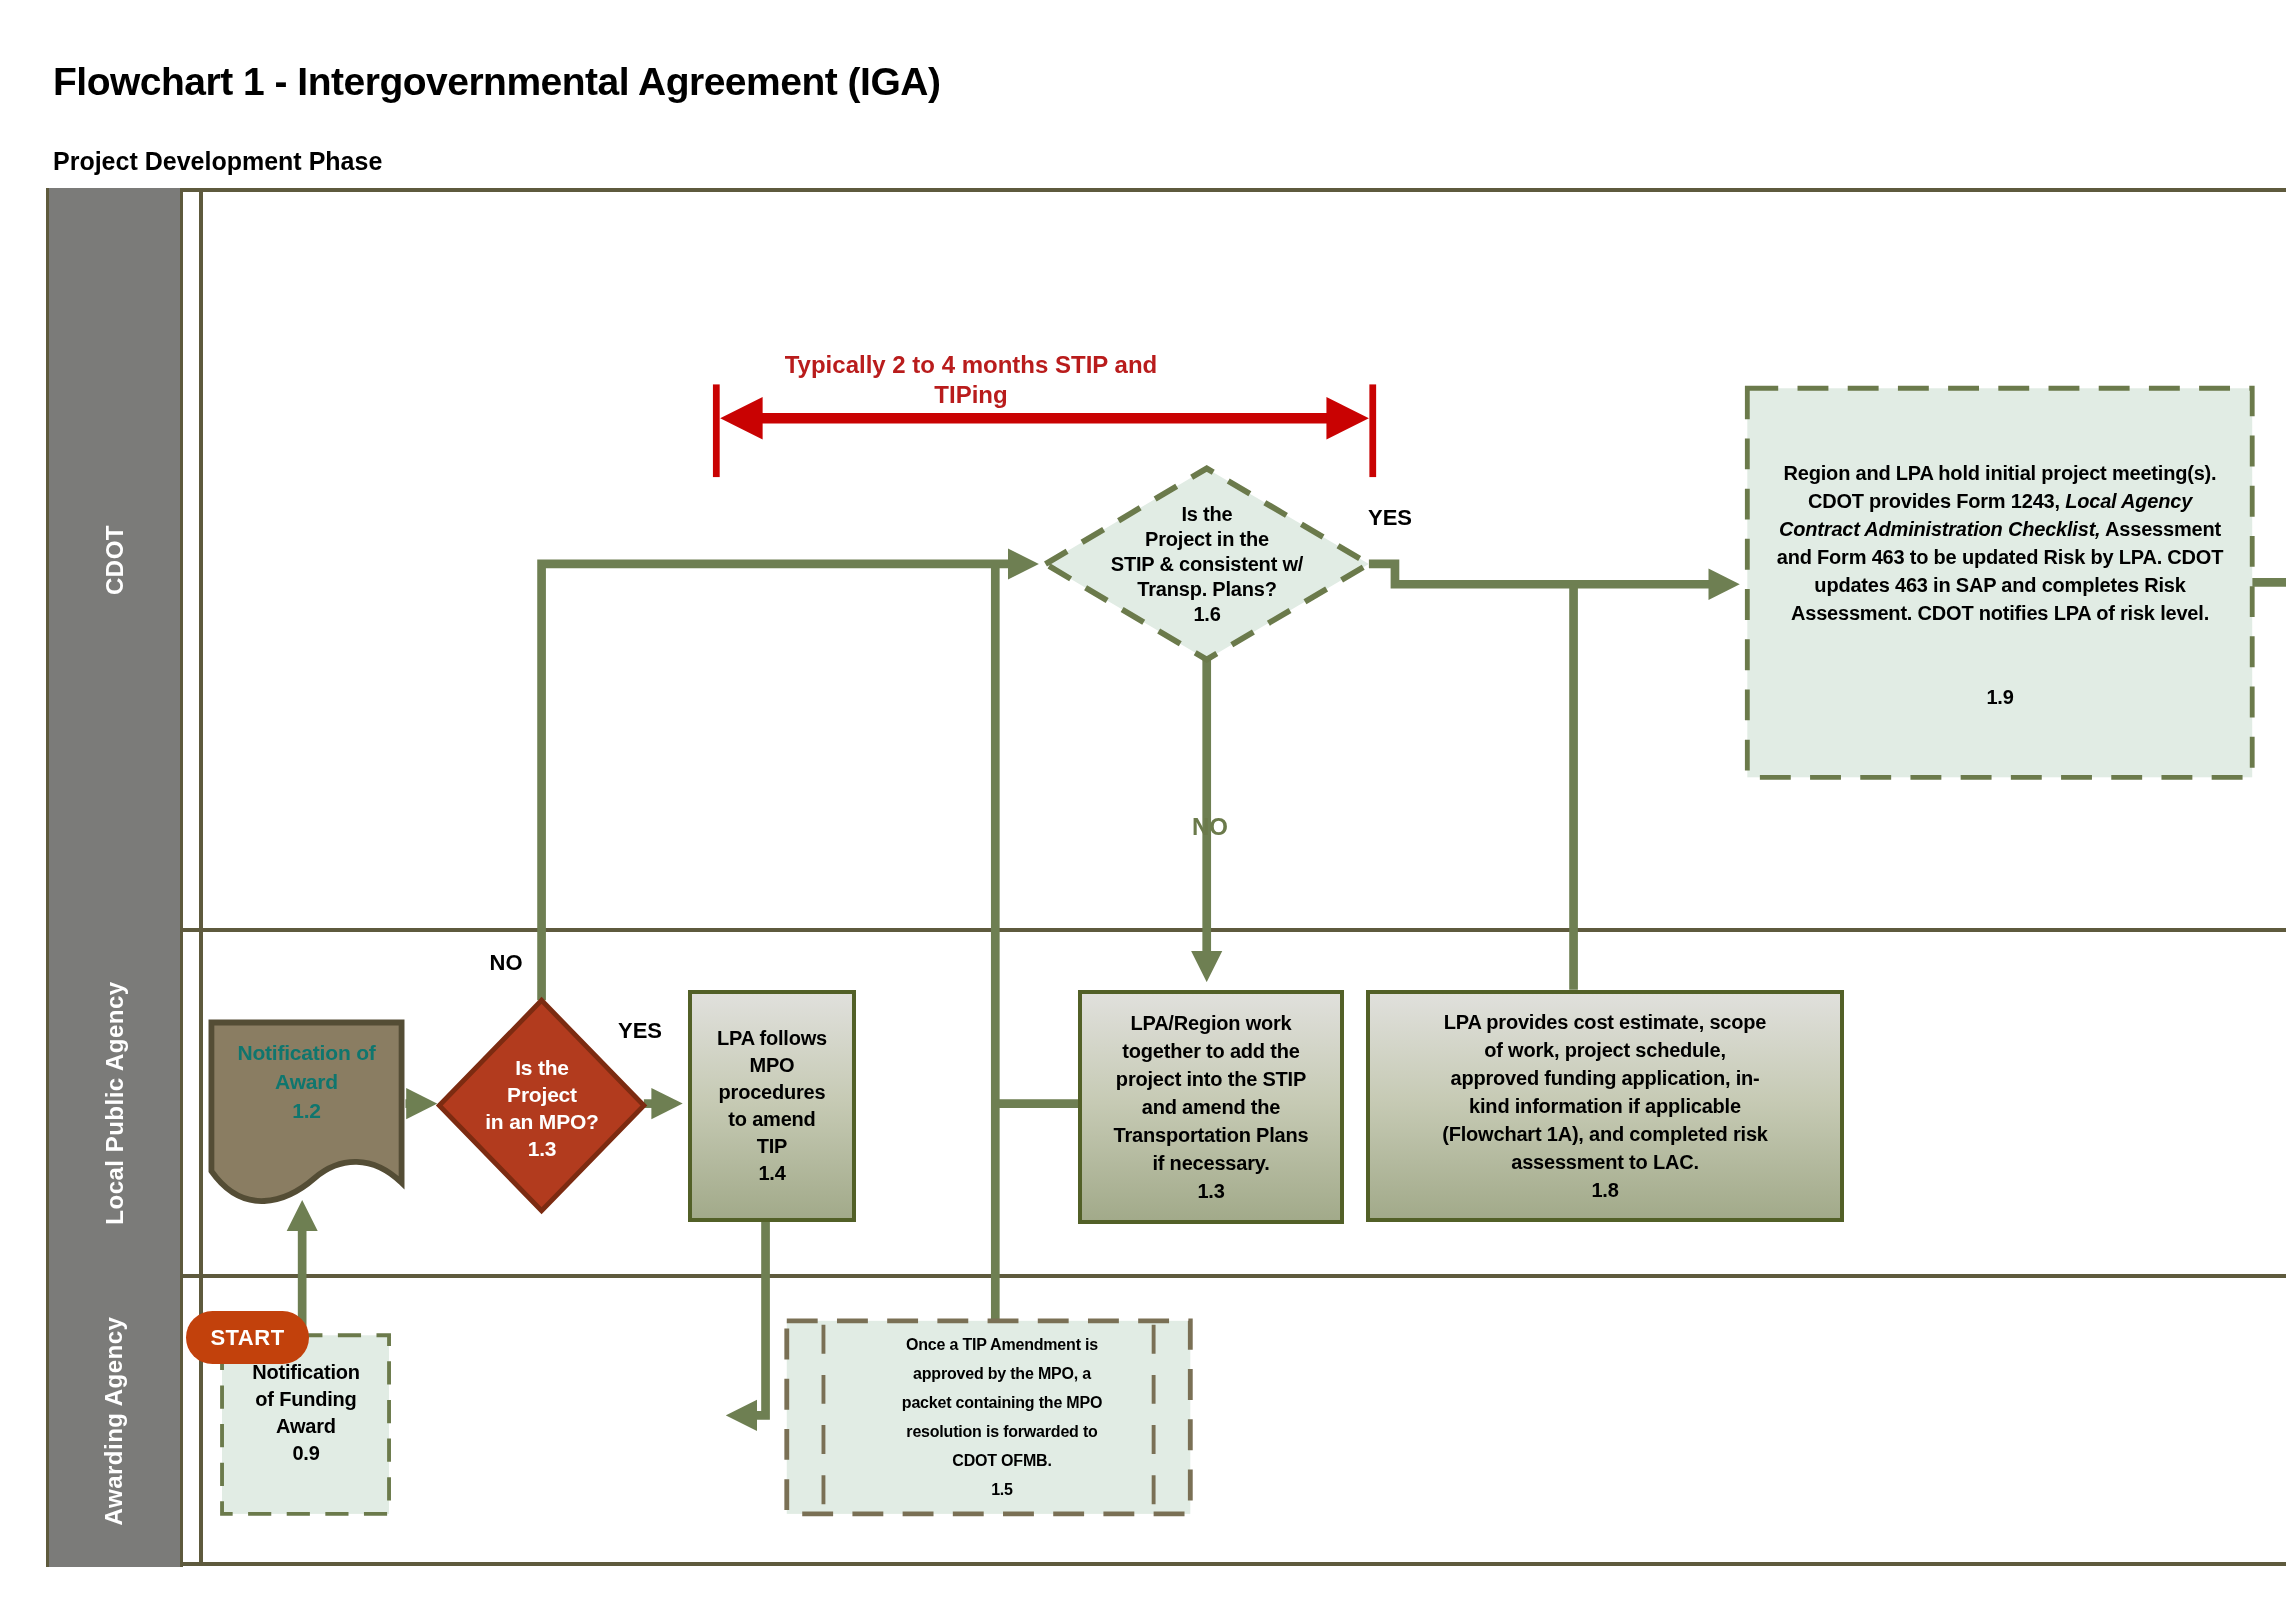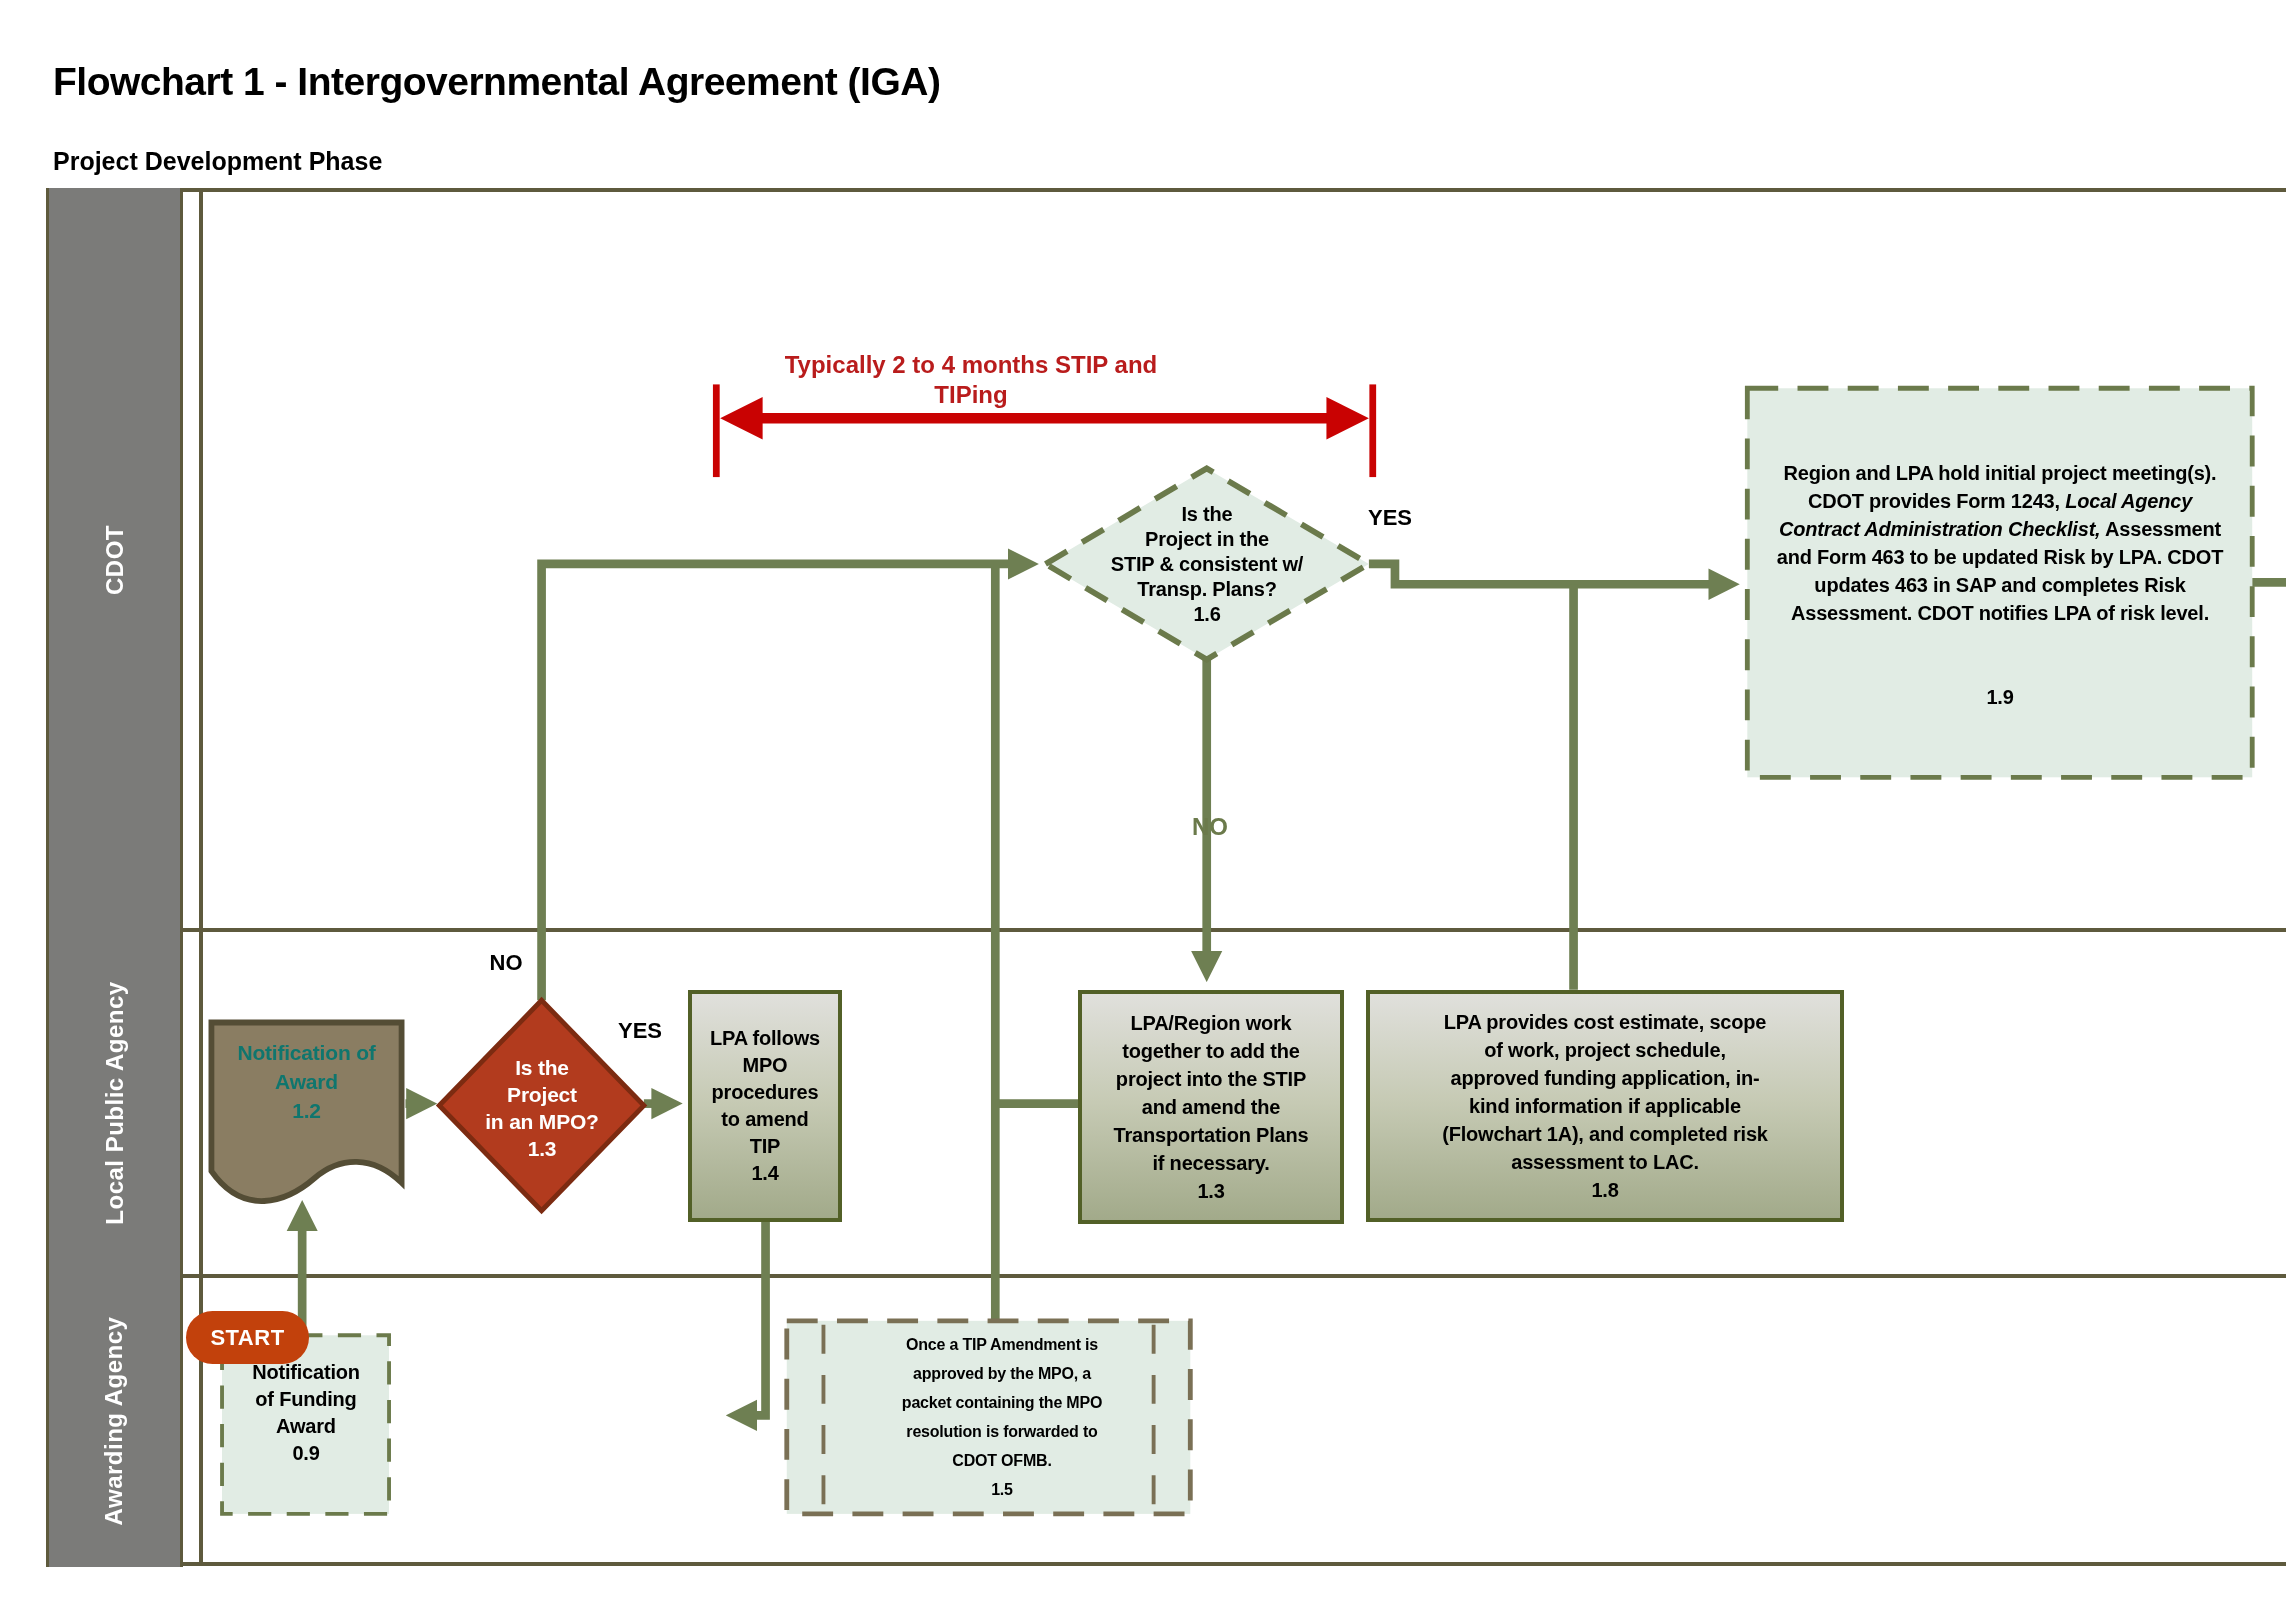--- a/index.html
+++ b/index.html
@@ -111,21 +111,21 @@
   <div class="id-line">1.2</div>
 </div>
 
 <div class="node-text center-origin" style="left:542px;top:1108px;width:174px;font-size:21px;line-height:27px;color:#fff;">
   <div class="pre">Is the
 Project
 in an MPO?</div>
   <div class="id-line">1.3</div>
 </div>
 
-<div class="grad-box" style="left:688px;top:990px;width:154px;height:232px;font-size:20px;line-height:27px;">
+<div class="grad-box" style="left:688px;top:990px;width:168px;height:232px;font-size:20px;line-height:27px;">
   <div class="pre">LPA follows
 MPO
 procedures
 to amend
 TIP</div>
   <div class="id-line">1.4</div>
 </div>
 
 <div class="node-text" style="left:838px;top:1330px;width:328px;font-size:16px;line-height:29px;">
   <div class="pre">Once a TIP Amendment is

